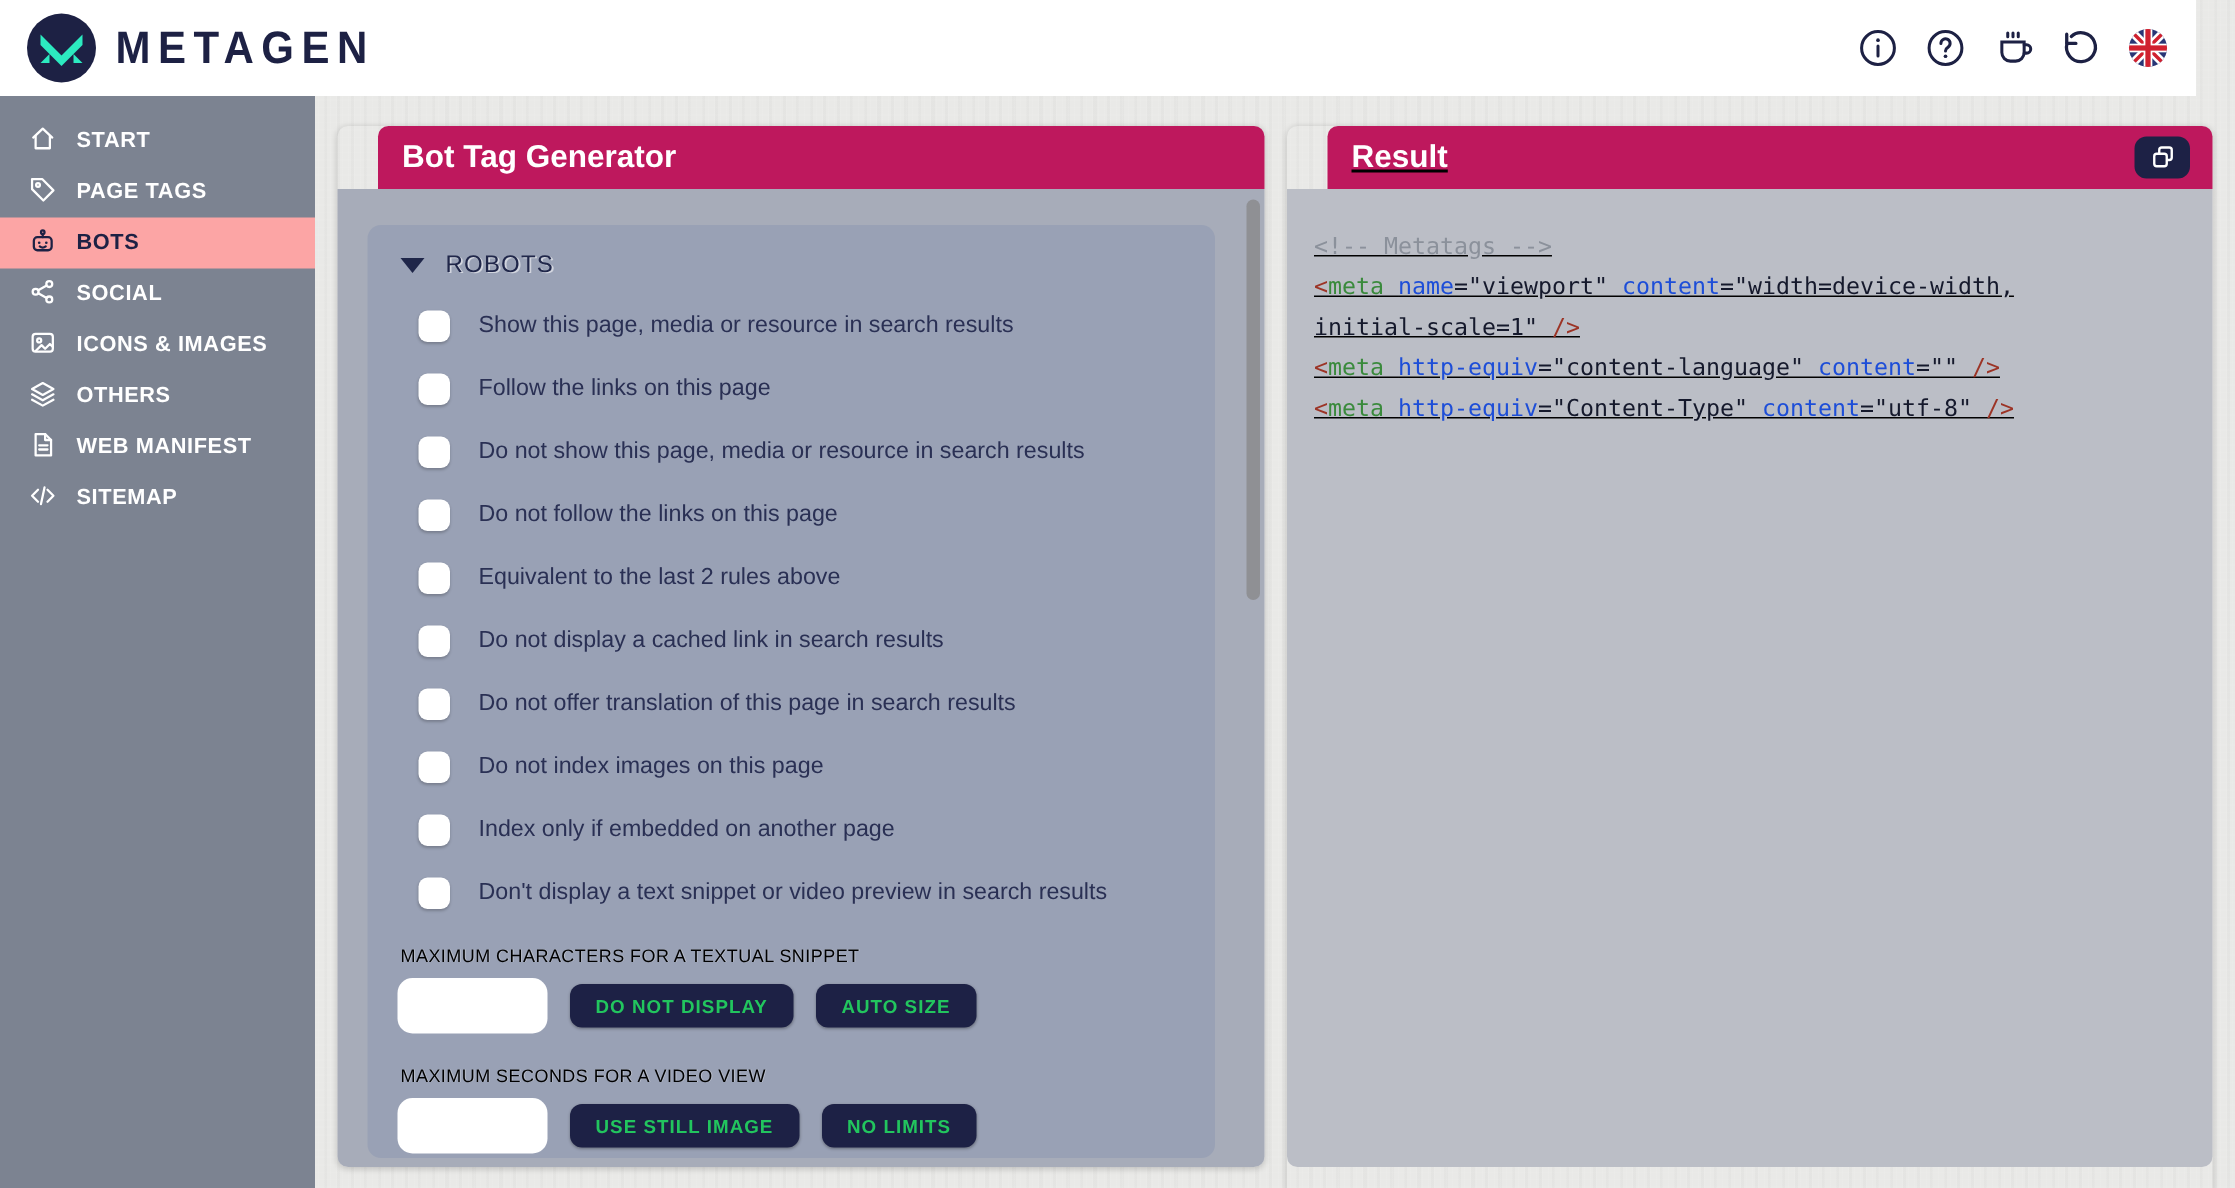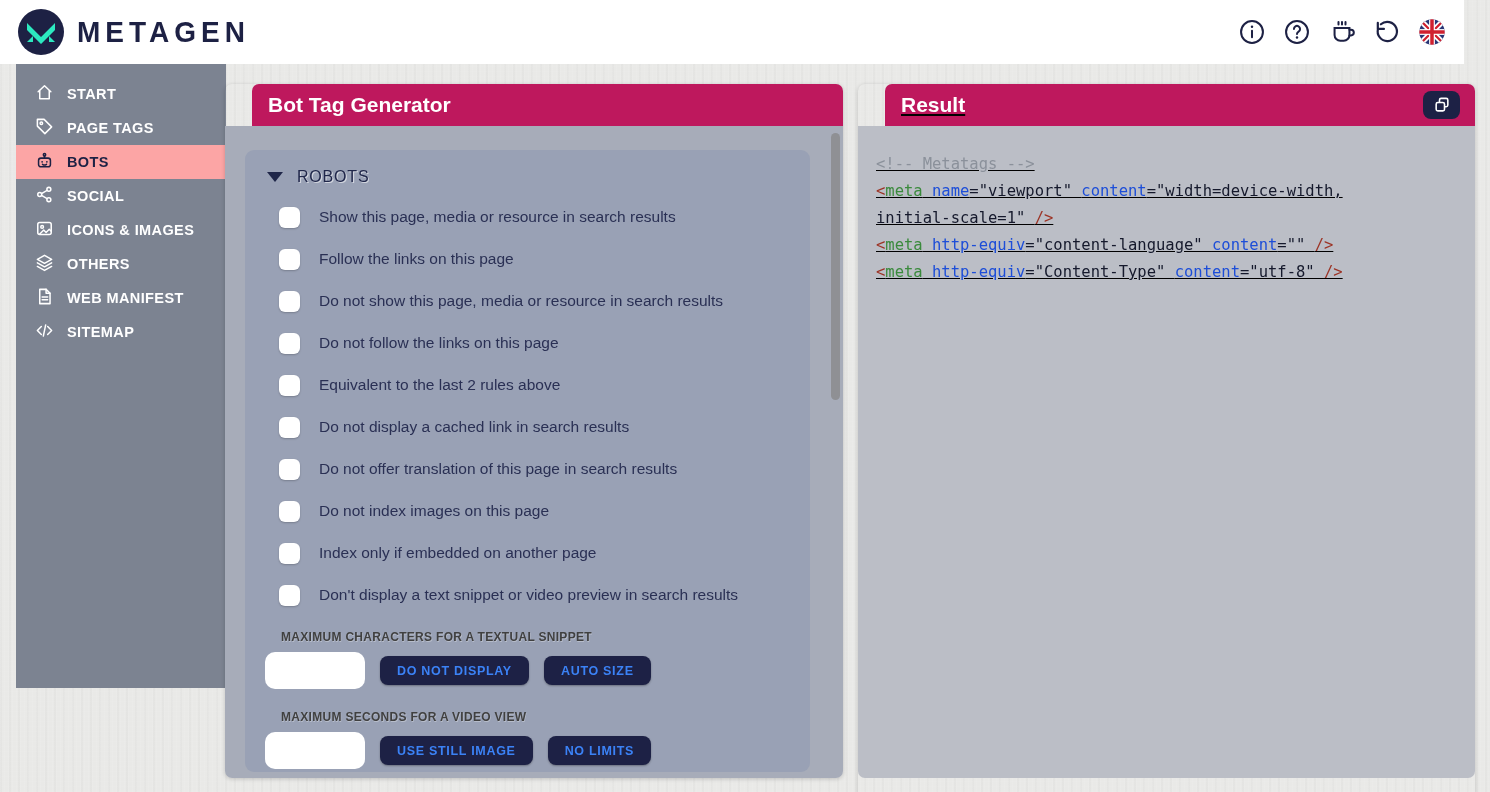--- a/index.html
+++ b/index.html
@@ -27,21 +27,21 @@
     display:flex; align-items:center; justify-content:center; }
   .logo-text { font-size:28px; font-weight:800; color:#1d2144; letter-spacing:5px;
     transform:scaleY(1.08); }
   .topbar-icons { display:flex; align-items:center; gap:17px; }
   .tb-icon { width:28px; height:28px; display:flex; align-items:center;
     justify-content:center; cursor:pointer; }
   .tb-icon svg { width:28px; height:28px; }
 
   
   .sidebar {
-    position:absolute; top:64px; left:16px; width:210px; height:624px;
+    position:absolute; top:64px; left:0; width:210px; height:728px;
     background:#7c8391; padding-top:13px;
   }
   .nav-item {
     height:34px; display:flex; align-items:center; gap:13px;
     padding-left:19px; color:#ffffff; font-weight:700; font-size:14.5px;
     letter-spacing:.4px; cursor:pointer; transform-origin:left center;
   }
   .nav-item svg { width:19px; height:19px; stroke:currentColor; fill:none;
     stroke-width:1.9; stroke-linecap:round; stroke-linejoin:round; flex:none; }
   .nav-item.active { background:#fca5a5; color:#1d2144; }
@@ -69,27 +69,27 @@
   .tri-down { width:0; height:0; border-left:8px solid transparent;
     border-right:8px solid transparent; border-top:10px solid #1f2649; }
   .section-title { font-size:16px; font-weight:400; letter-spacing:.8px;
     color:#20274a; text-shadow:1.2px 1.2px 0 rgba(255,255,255,.55); }
 
   .cb-row { height:42px; display:flex; align-items:center; gap:19px; padding-left:14px; }
   .checkbox { width:21px; height:21px; background:#ffffff; border-radius:6px;
     box-shadow:0 1px 2px rgba(0,0,0,.22); cursor:pointer; flex:none; }
   .cb-label { font-size:15.5px; color:#2a3054; font-weight:500; }
 
-  .field-label { font-size:12px; font-weight:700; color:#404040; letter-spacing:.3px;
-    margin:14px 0 8px 16px; text-shadow:.6px .6px 0 rgba(255,255,255,.3); }
+  .field-label { font-size:12px; font-weight:400; color:#000000; letter-spacing:.3px;
+    margin:14px 0 8px 2px; text-shadow:.6px .6px 0 rgba(255,255,255,.3); }
   .field-row { display:flex; align-items:center; gap:15px; }
   .field-input { width:100px; height:37px; border:none; border-radius:10px;
     background:#ffffff; outline:none; padding:0 10px; font-size:15px; color:#1d2144; }
   .pill-btn { height:29px; border:none; border-radius:8px; background:#1d2145;
-    color:#3b82f6; font-family:inherit; font-weight:800; font-size:12.5px; letter-spacing:.7px;
+    color:#22c55e; font-family:inherit; font-weight:800; font-size:12.5px; letter-spacing:.7px;
     padding:0 17px; cursor:pointer; box-shadow:0 1px 2px rgba(0,0,0,.3); }
   .field-group + .field-group .field-label { margin-top:21px; }
 
   .scroll-thumb { position:absolute; right:3px; top:49px; width:9px; height:267px;
     background:#8f9094; border-radius:5px; cursor:pointer; }
 
   .res-body {
     height:652px; background:#bbbec6; border-radius:0 0 7px 7px;
     padding:25px 18px 18px 18px;
   }

